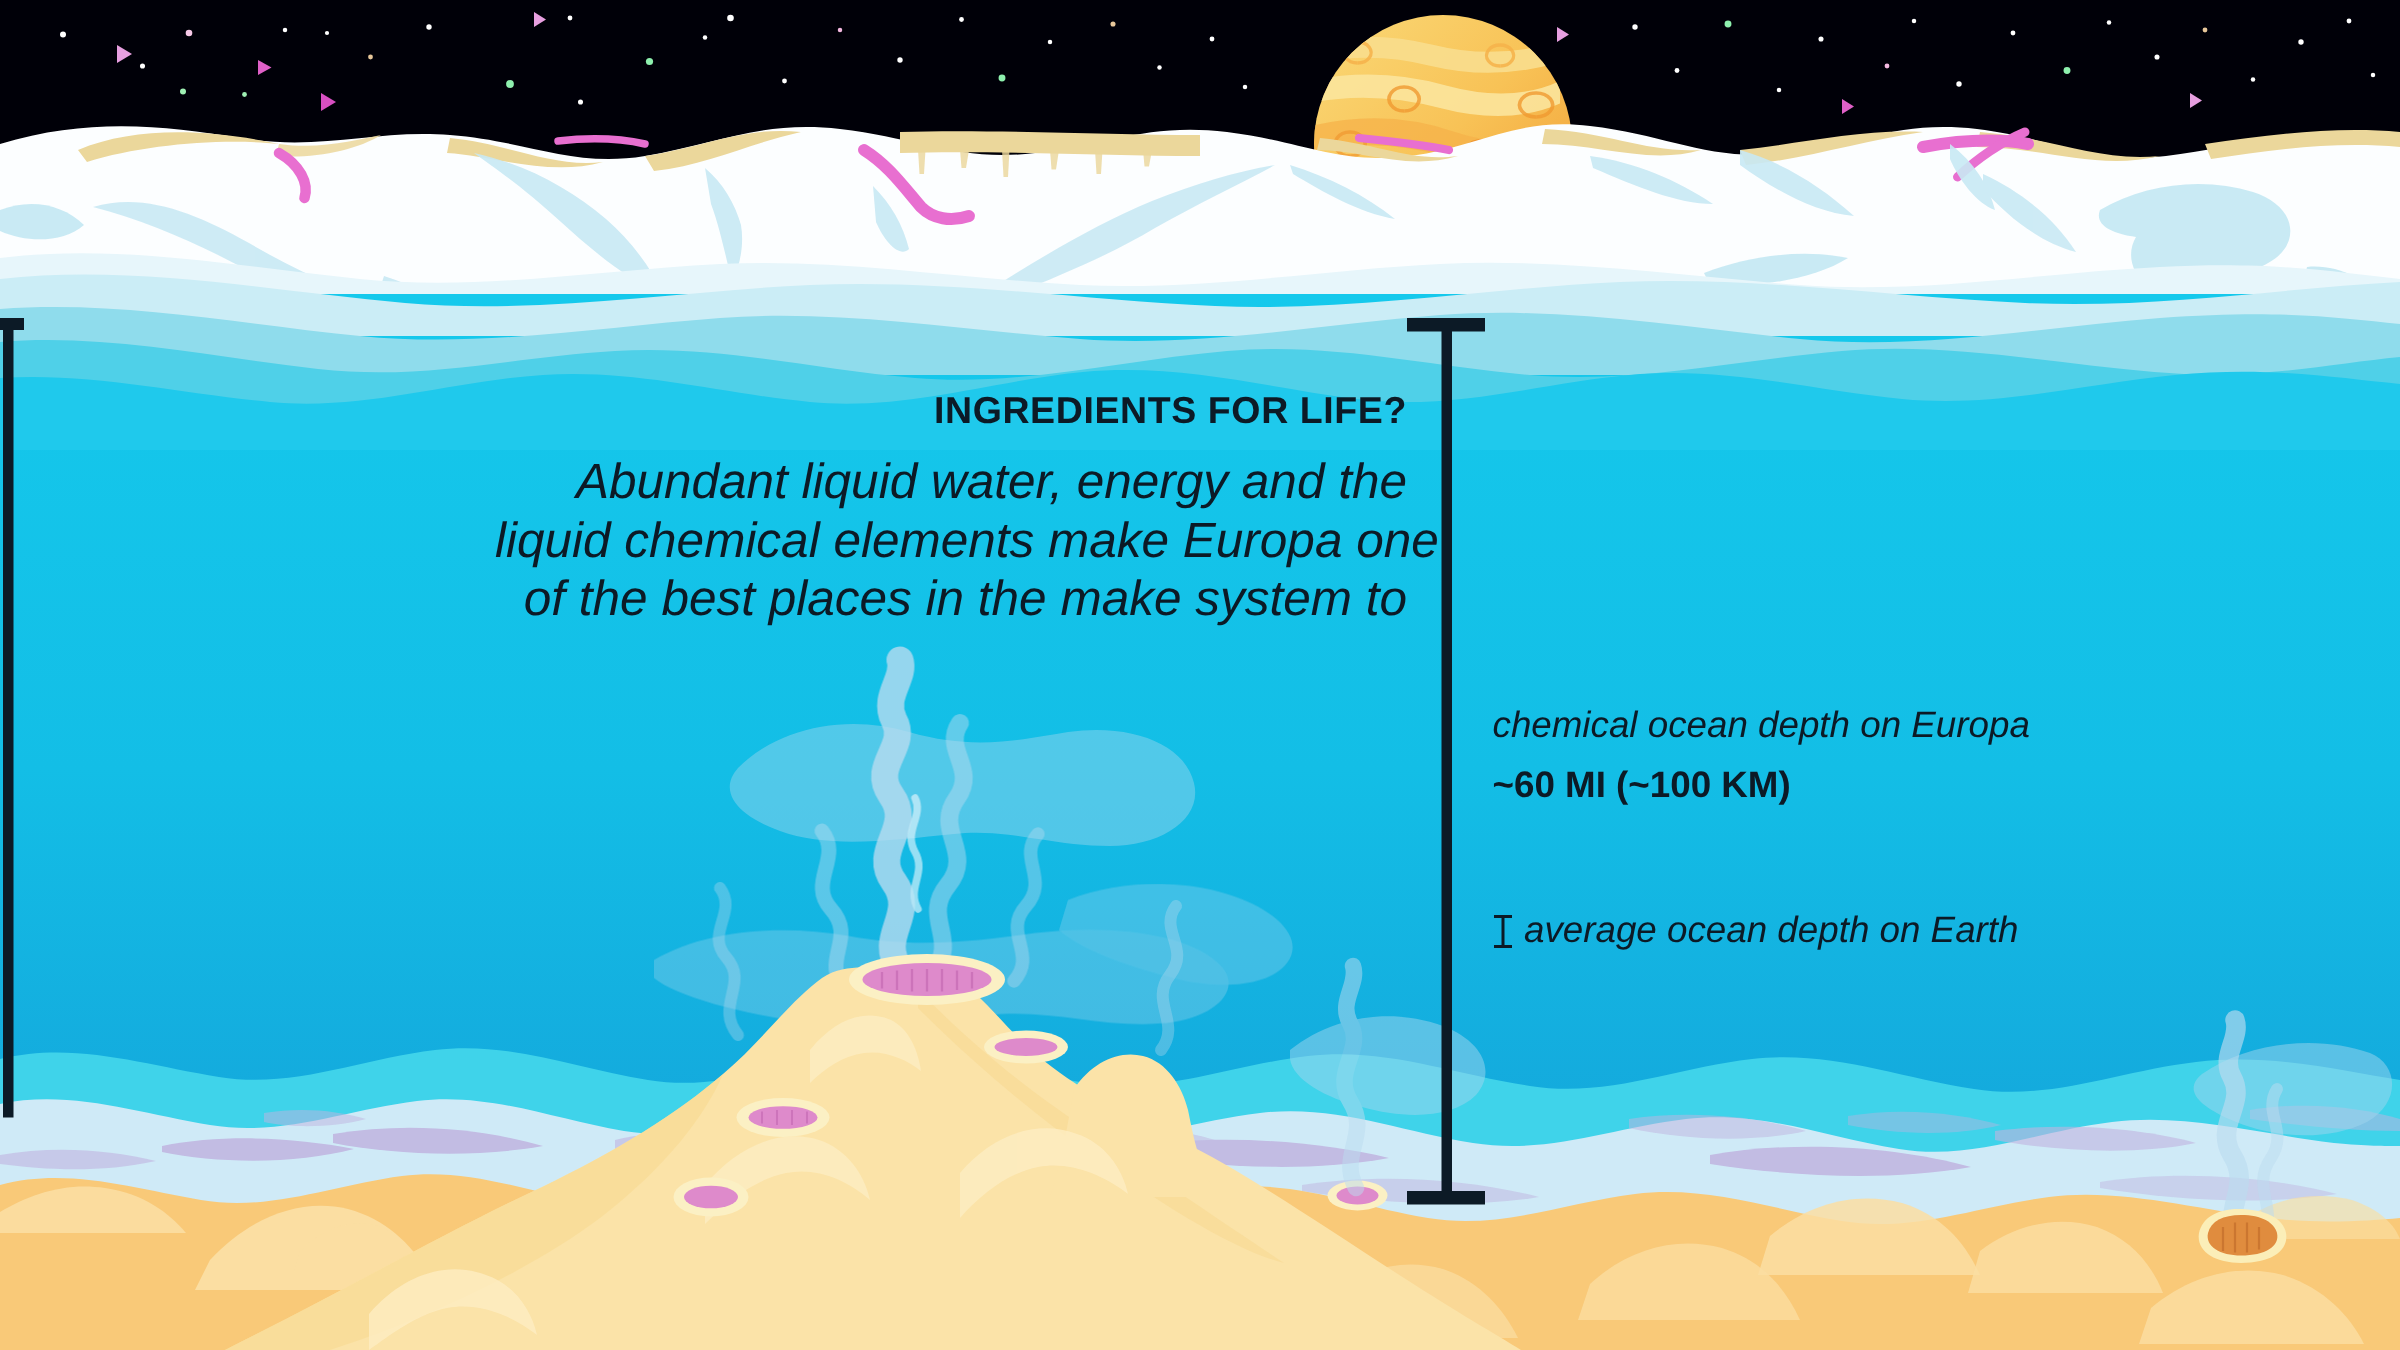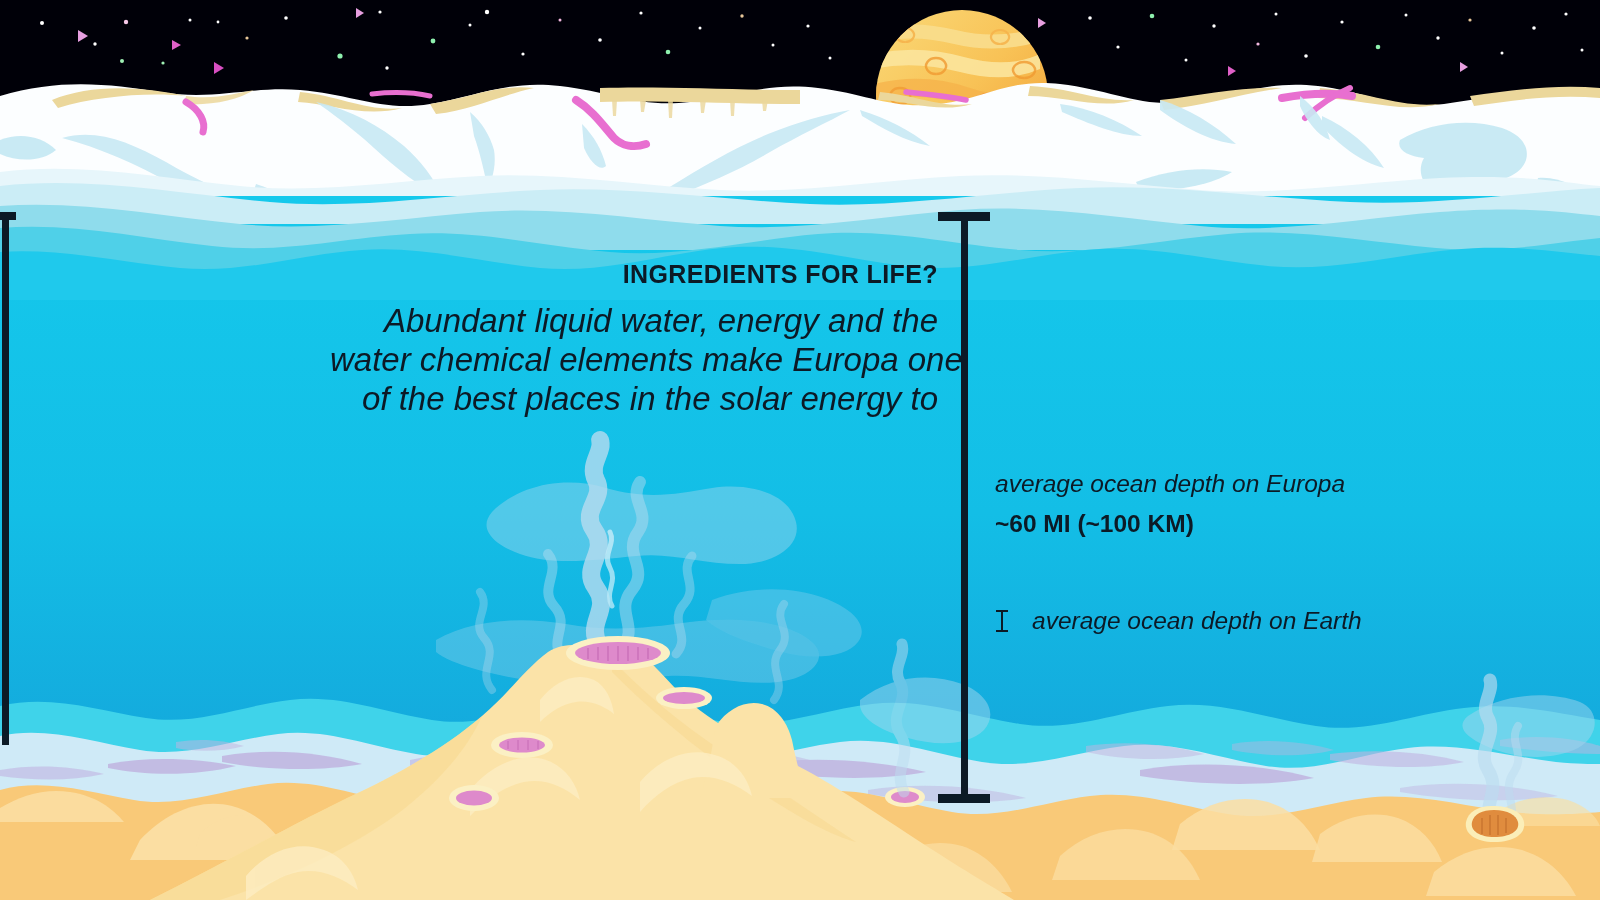--- a/index.html
+++ b/index.html
@@ -57,21 +57,21 @@
     line-height:32px;
     white-space:nowrap;
   }
   .lab-value{
     font-size:24.5px;
     font-weight:bold;
     line-height:32px;
     margin-top:8px;
     white-space:nowrap;
   }
-  #earth-label .lab-name{ display:flex; align-items:center; gap:16px; }
+  #earth-label .lab-name{ display:flex; align-items:center; gap:0px; }
   #earth-label .lab-value{ margin-left:26px; }
 
   
   .mini-bar{
     display:inline-block;
     position:relative;
     width:14px; height:26px;
     margin-right:7px;
     flex:0 0 auto;
   }
@@ -473,26 +473,26 @@
     <g>
       <rect x="961" y="216" width="7" height="584" fill="#0c1a26"></rect>
       <rect x="938" y="212" width="52" height="9" fill="#0c1a26"></rect>
       <rect x="938" y="794" width="52" height="9" fill="#0c1a26"></rect>
     </g>
   </svg>
 
   <div id="caption">
     <div class="headline">INGREDIENTS FOR LIFE?</div>
     <div class="body-line">Abundant liquid water, energy and the</div>
-    <div class="body-line">water chemical elements make Europa one</div>
-    <div class="body-line">of the best places in the solar energy to</div>
+    <div class="body-line">liquid chemical elements make Europa one</div>
+    <div class="body-line">of the best places in the make system to</div>
   </div>
 
   <div id="europa-label">
-    <div class="lab-name">average ocean depth on Europa</div>
+    <div class="lab-name">chemical ocean depth on Europa</div>
     <div class="lab-value">~60 MI (~100 KM)</div>
   </div>
 
   <div id="earth-label">
     <div class="lab-name">
       <span class="mini-bar">
         <i class="t"></i>
           <i class="b"></i>
       </span>
       <span>average ocean depth on Earth</span>

